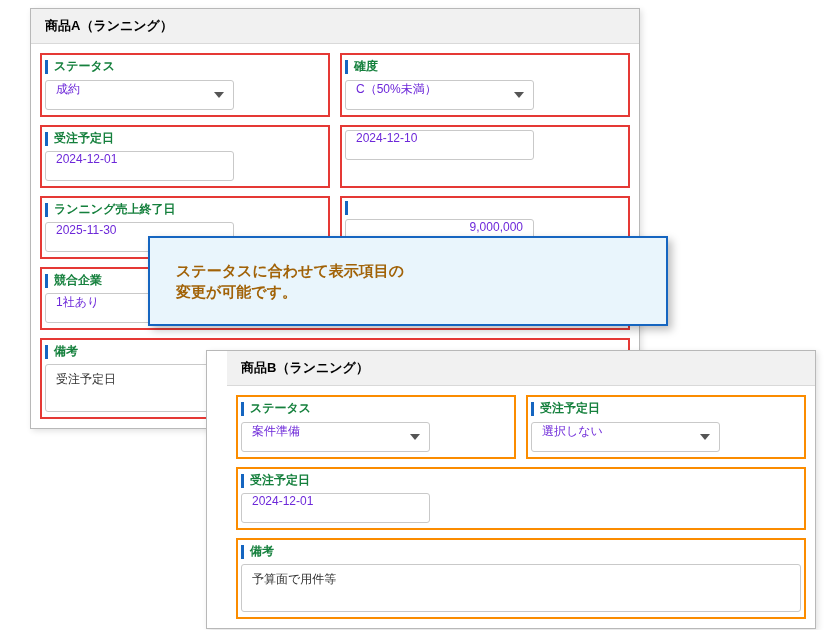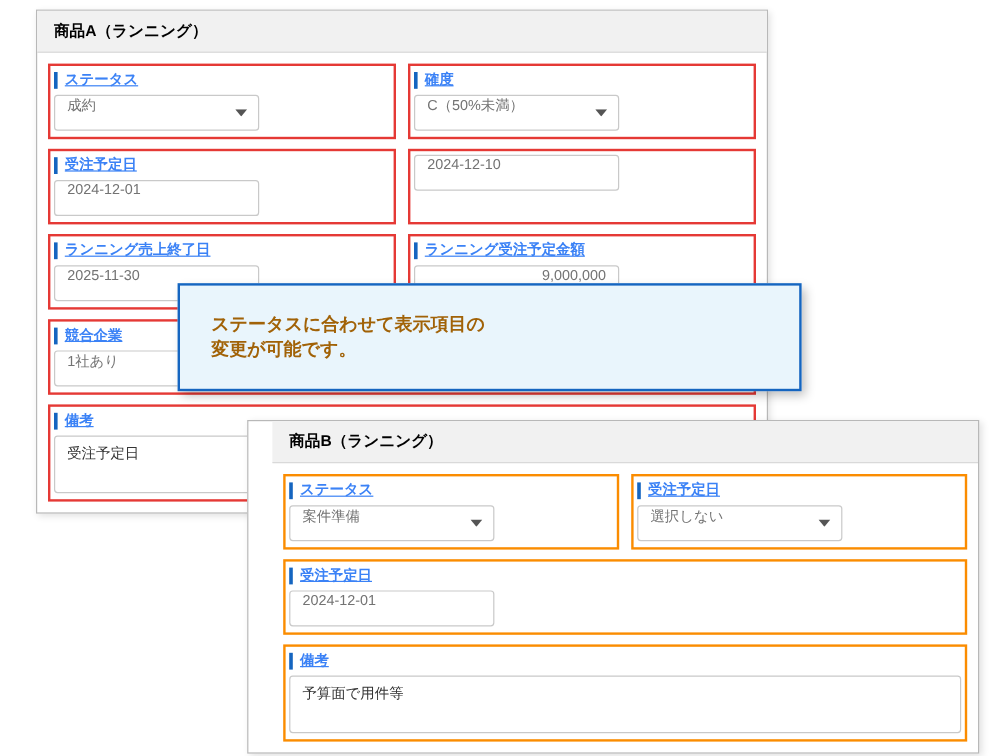--- a/index.html
+++ b/index.html
@@ -44,33 +44,32 @@
     }
     .label-bar .bar {
       width: 3px;
       height: 14px;
       background: #1565c0;
       margin-right: 6px;
     }
     .label-bar .lbl {
       font-size: 12px;
       font-weight: bold;
-      color: #3b82f6;
-      text-decoration: underline;
+      color: #15803d;
     }
     .control {
       display: block;
-      width: 171px;
+      width: 189px;
       max-width: 100%;
       height: 30px;
       border: 1px solid #c9c9c9;
       border-radius: 3px;
       padding: 0 28px 0 10px;
       font-size: 12px;
-      color: #737373;
+      color: #6d28d9;
       background: #fff;
       position: relative;
     }
     .control.text-right { text-align: right; padding-right: 10px; }
     .select-wrap { position: relative; display: inline-block; }
     .select-caret {
       position: absolute;
       right: 10px;
       top: 50%;
       transform: translateY(-50%);
@@ -162,21 +161,20 @@
       <div class="cell highlight-red">
         <div class="label-bar">
             <span class="bar"></span>
             <span class="lbl">ランニング売上終了日</span>
           </div>
         <div class="control"><span>2025-11-30</span></div>
       </div>
       <div class="cell highlight-red">
         <div class="label-bar">
             <span class="bar"></span>
-            <span class="lbl">ランニング受注予定金額</span>
           </div>
         <div class="control text-right"><span>9,000,000</span></div>
       </div>
     </div>
 
     <div class="row">
       <div class="cell cell-full highlight-red">
         <div class="label-bar">
             <span class="bar"></span>
             <span class="lbl">競合企業</span>

